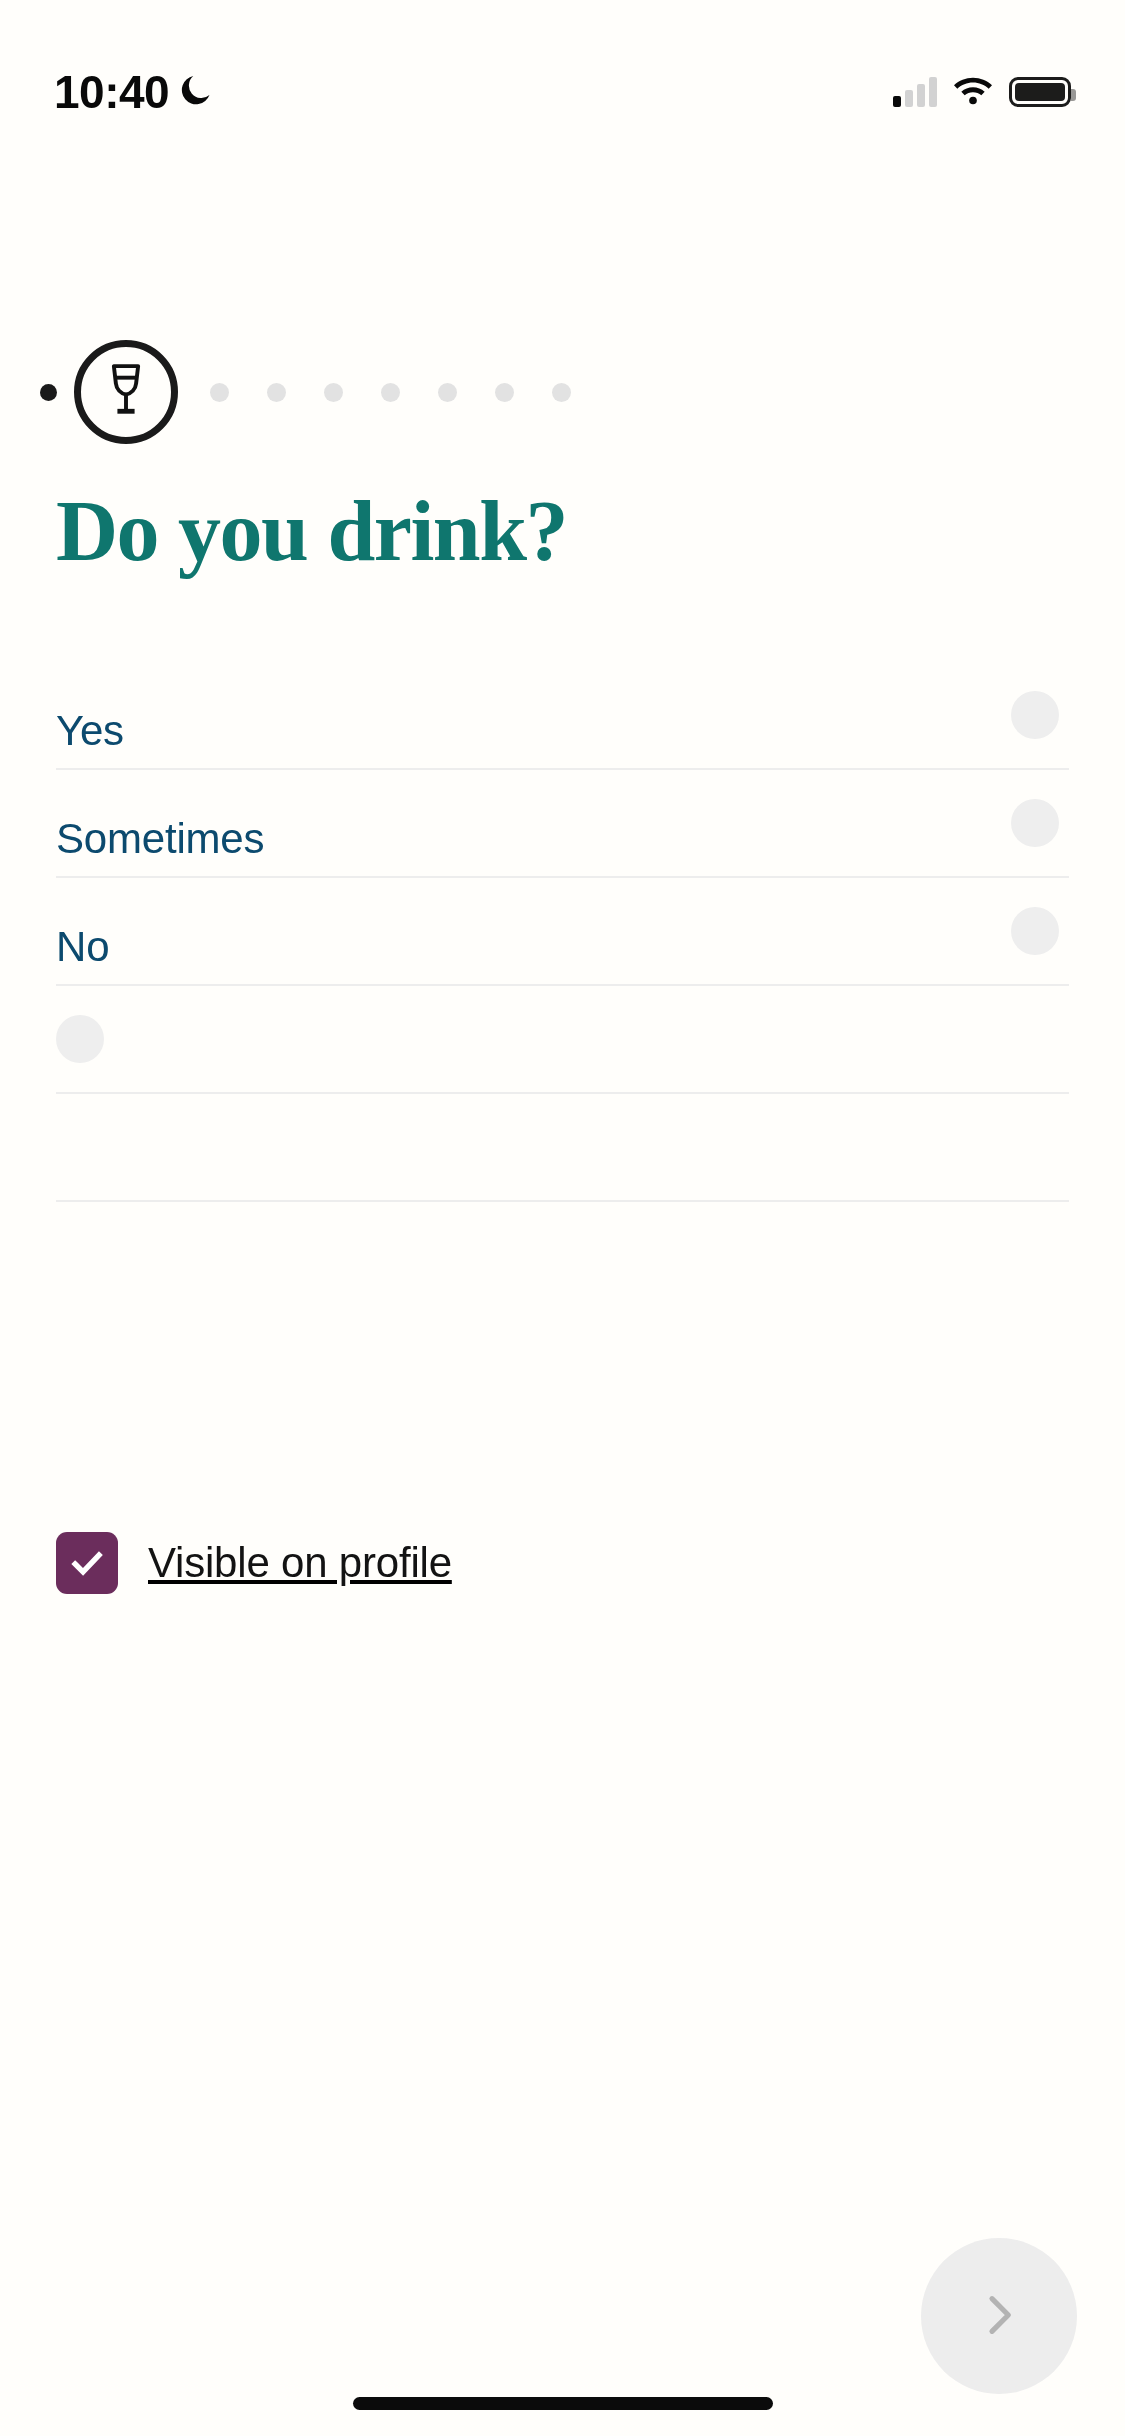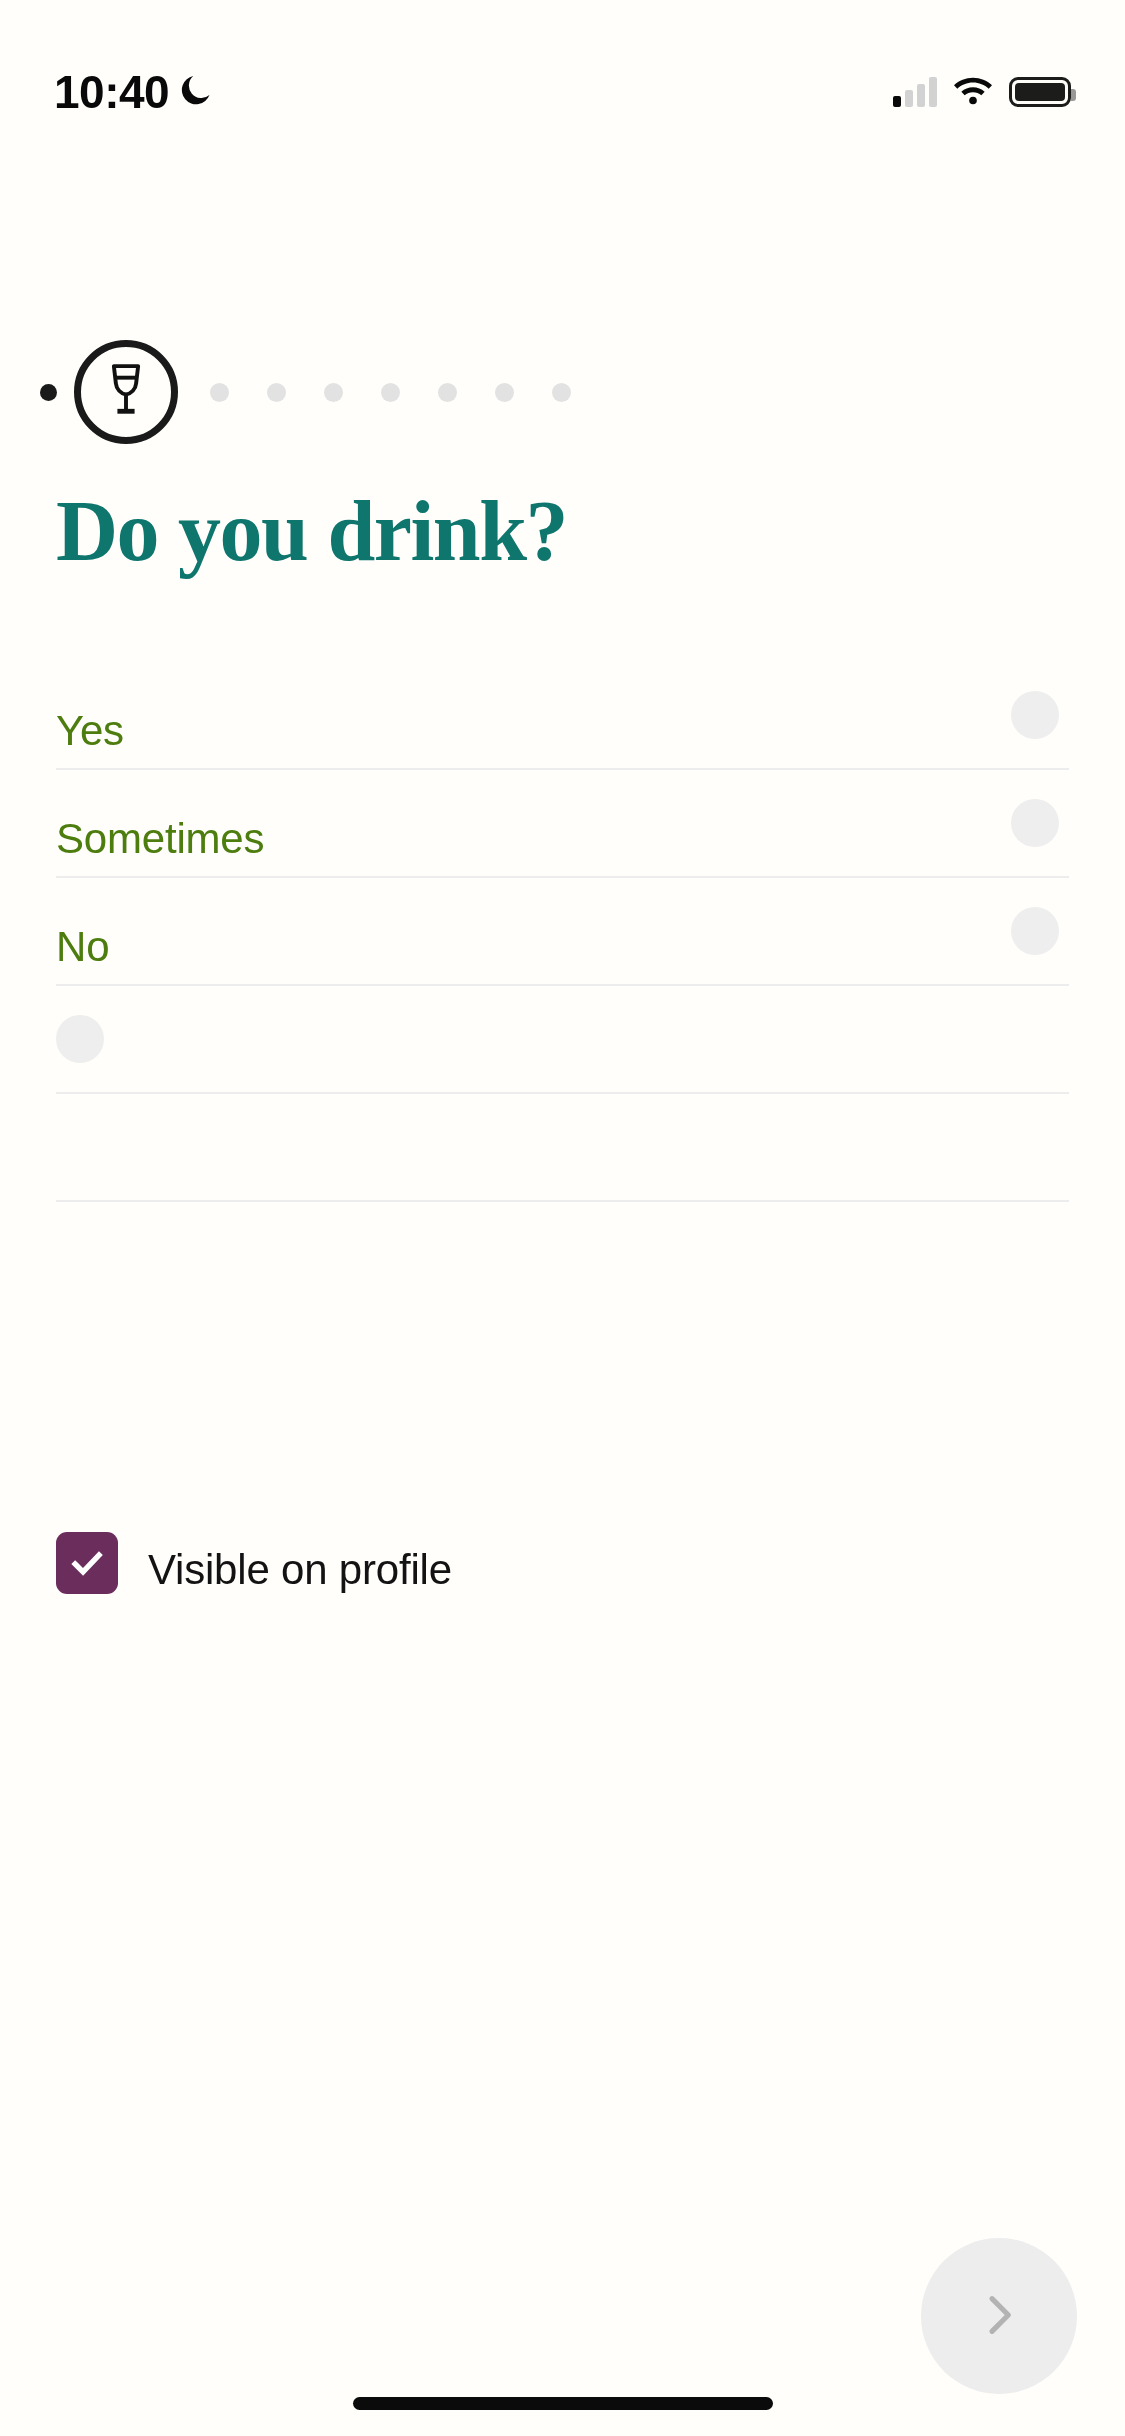--- a/index.html
+++ b/index.html
@@ -88,35 +88,35 @@
     position:absolute; left:56px; top:662px;
     width:1013px;
   }
   .option{
     height:108px;
     display:flex; align-items:center; justify-content:space-between;
     border-bottom:2px solid #ededed;
     background:transparent;
   }
   .option-label{
-    font-size:42px; color:#4d7c0f; font-weight:400; letter-spacing:-0.2px;margin-top:32px;
+    font-size:42px; color:#0c4a6e; font-weight:400; letter-spacing:-0.2px;margin-top:32px;
   }
   .radio{
     width:48px; height:48px; border-radius:50%;
     background:#eeeeee; margin-right:10px; flex:none;
   }
   .option-spacer{
     height:108px;
     border-bottom:2px solid #ededed;
   }
 
   
   .visibility-row{
     position:absolute; left:56px; top:1532px;
-    display:flex; align-items:flex-end; gap:30px;
+    display:flex; align-items:center; gap:30px;text-decoration:underline;
   }
   .checkbox{
     width:62px; height:62px; border-radius:11px;
     display:flex; align-items:center; justify-content:center;
     flex:none;
   }
   .visibility-label{
     font-size:42px; color:#131313; letter-spacing:-0.2px;
   }
 

